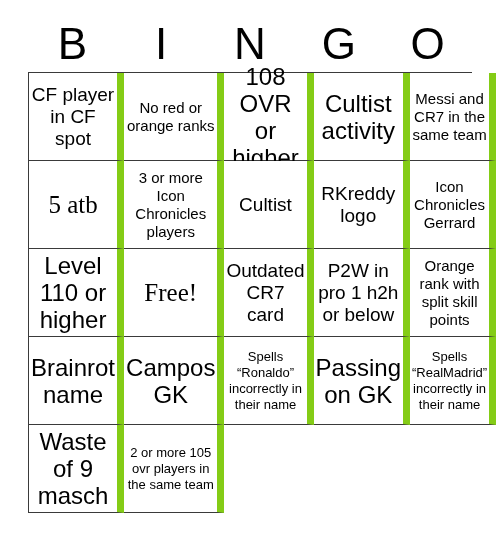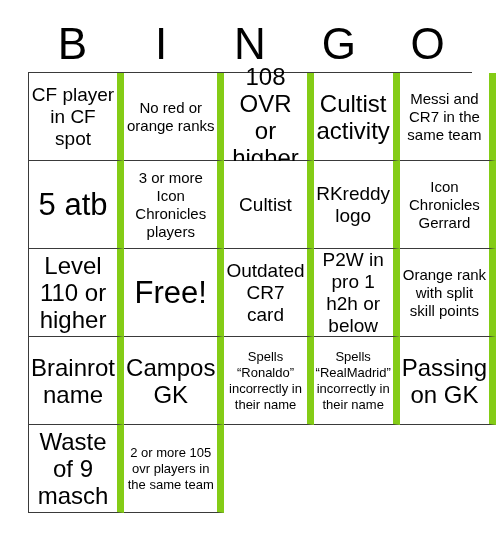--- a/index.html
+++ b/index.html
@@ -69,21 +69,21 @@
 
   .cell .txt {
     display: block;
     width: 100%;
     text-align: center;
     white-space: normal;
     word-break: normal;
   }
 
   
-  .size-xl .txt { font-size: 31px; line-height: 33px; }
+  .size-xl .txt { font-size: 25px; line-height: 33px; font-family: Liberation Serif, serif; }
   .size-lg .txt { font-size: 24px; line-height: 27px; }
   .size-md .txt { font-size: 19px; line-height: 22px; }
   .size-sm .txt { font-size: 15px; line-height: 18px; }
   .size-xs .txt { font-size: 13px; line-height: 16px; }
 </style>
 </head>
 <body>
 
 <div class="card">
 
@@ -143,25 +143,25 @@
       </div>
       <div class="cell size-lg">
         <span class="txt">Brainrot name</span>
       </div>
       <div class="cell size-lg">
         <span class="txt">Campos GK</span>
       </div>
       <div class="cell size-xs">
         <span class="txt">Spells “Ronaldo” incorrectly in their name</span>
       </div>
+      <div class="cell size-lg">
+        <span class="txt">Passing on GK</span>
+      </div>
       <div class="cell size-xs">
         <span class="txt">Spells “RealMadrid” incorrectly in their name</span>
-      </div>
-      <div class="cell size-lg">
-        <span class="txt">Passing on GK</span>
       </div>
       <div class="cell size-lg">
         <span class="txt">Waste of 9 masch</span>
       </div>
       <div class="cell size-xs">
         <span class="txt">2 or more 105 ovr players in the same team</span>
       </div>
     </div>
 
 </div>

